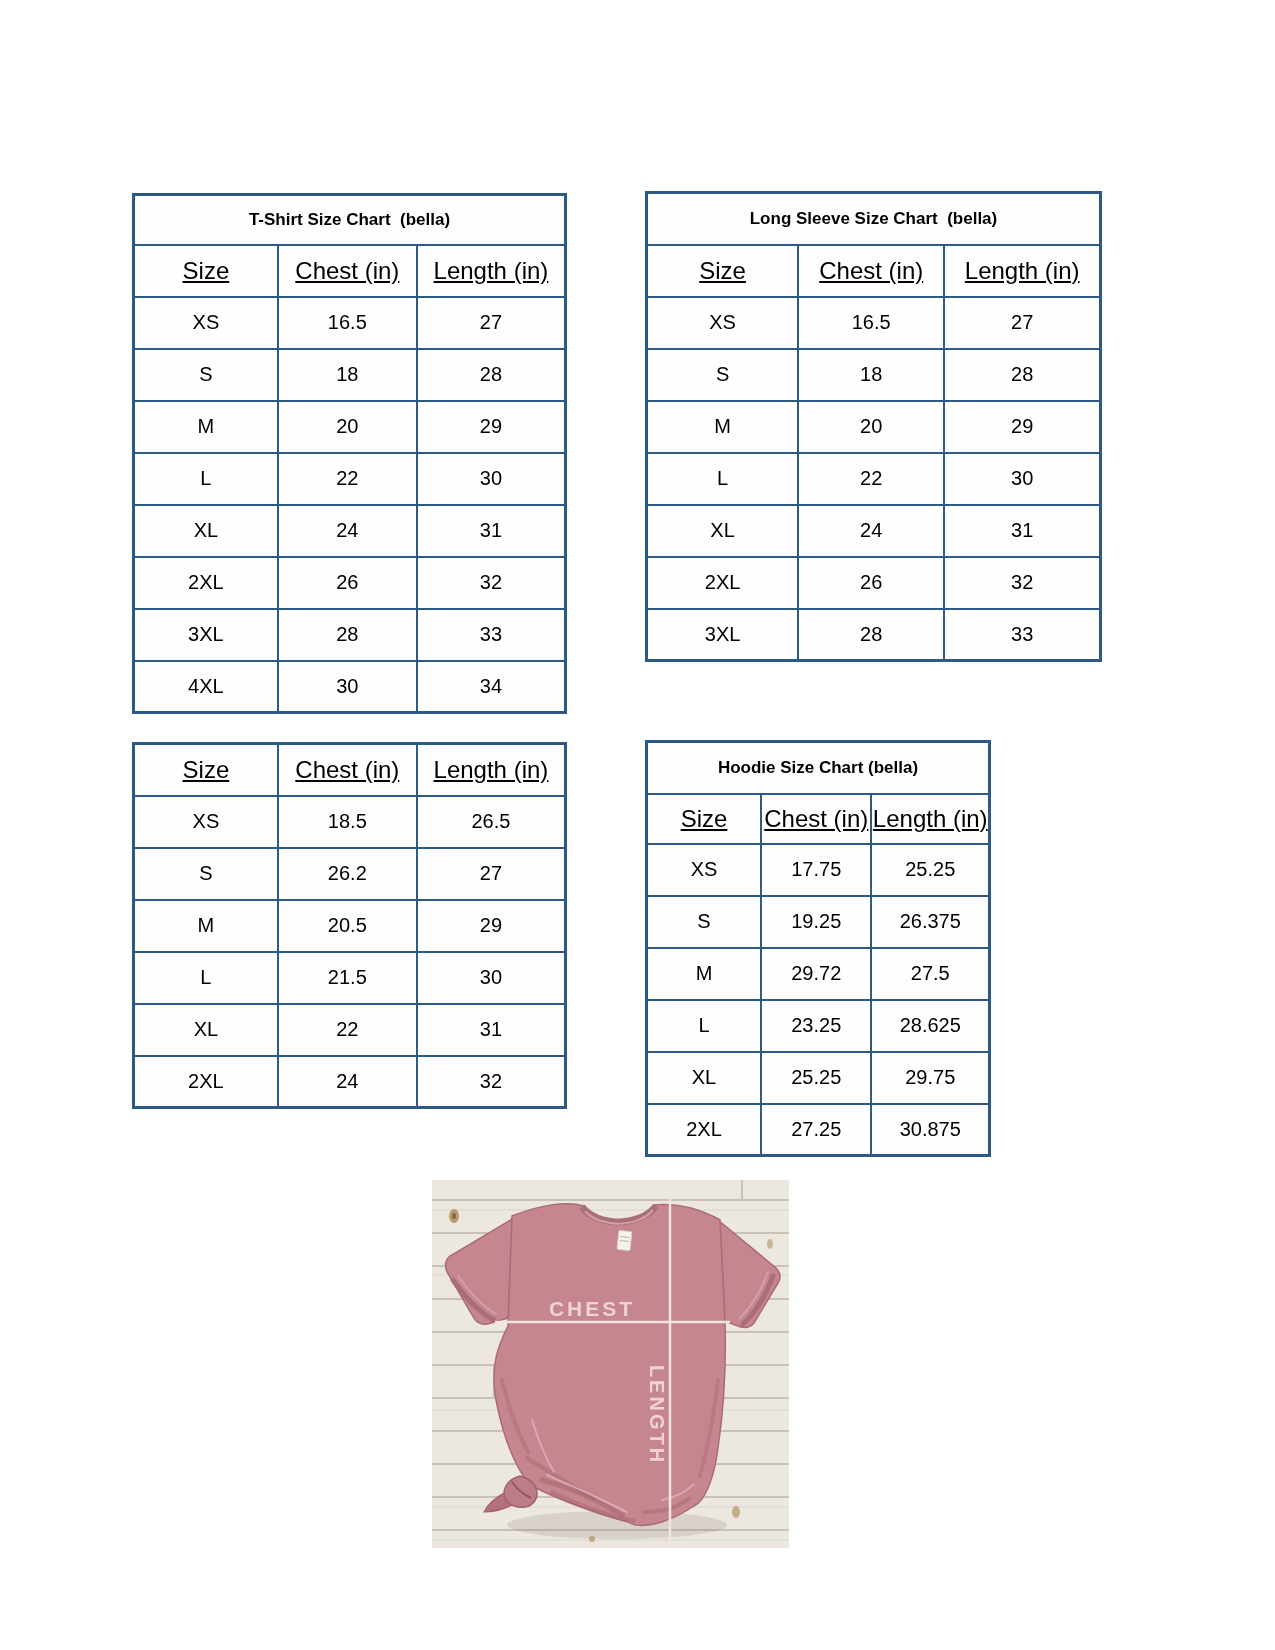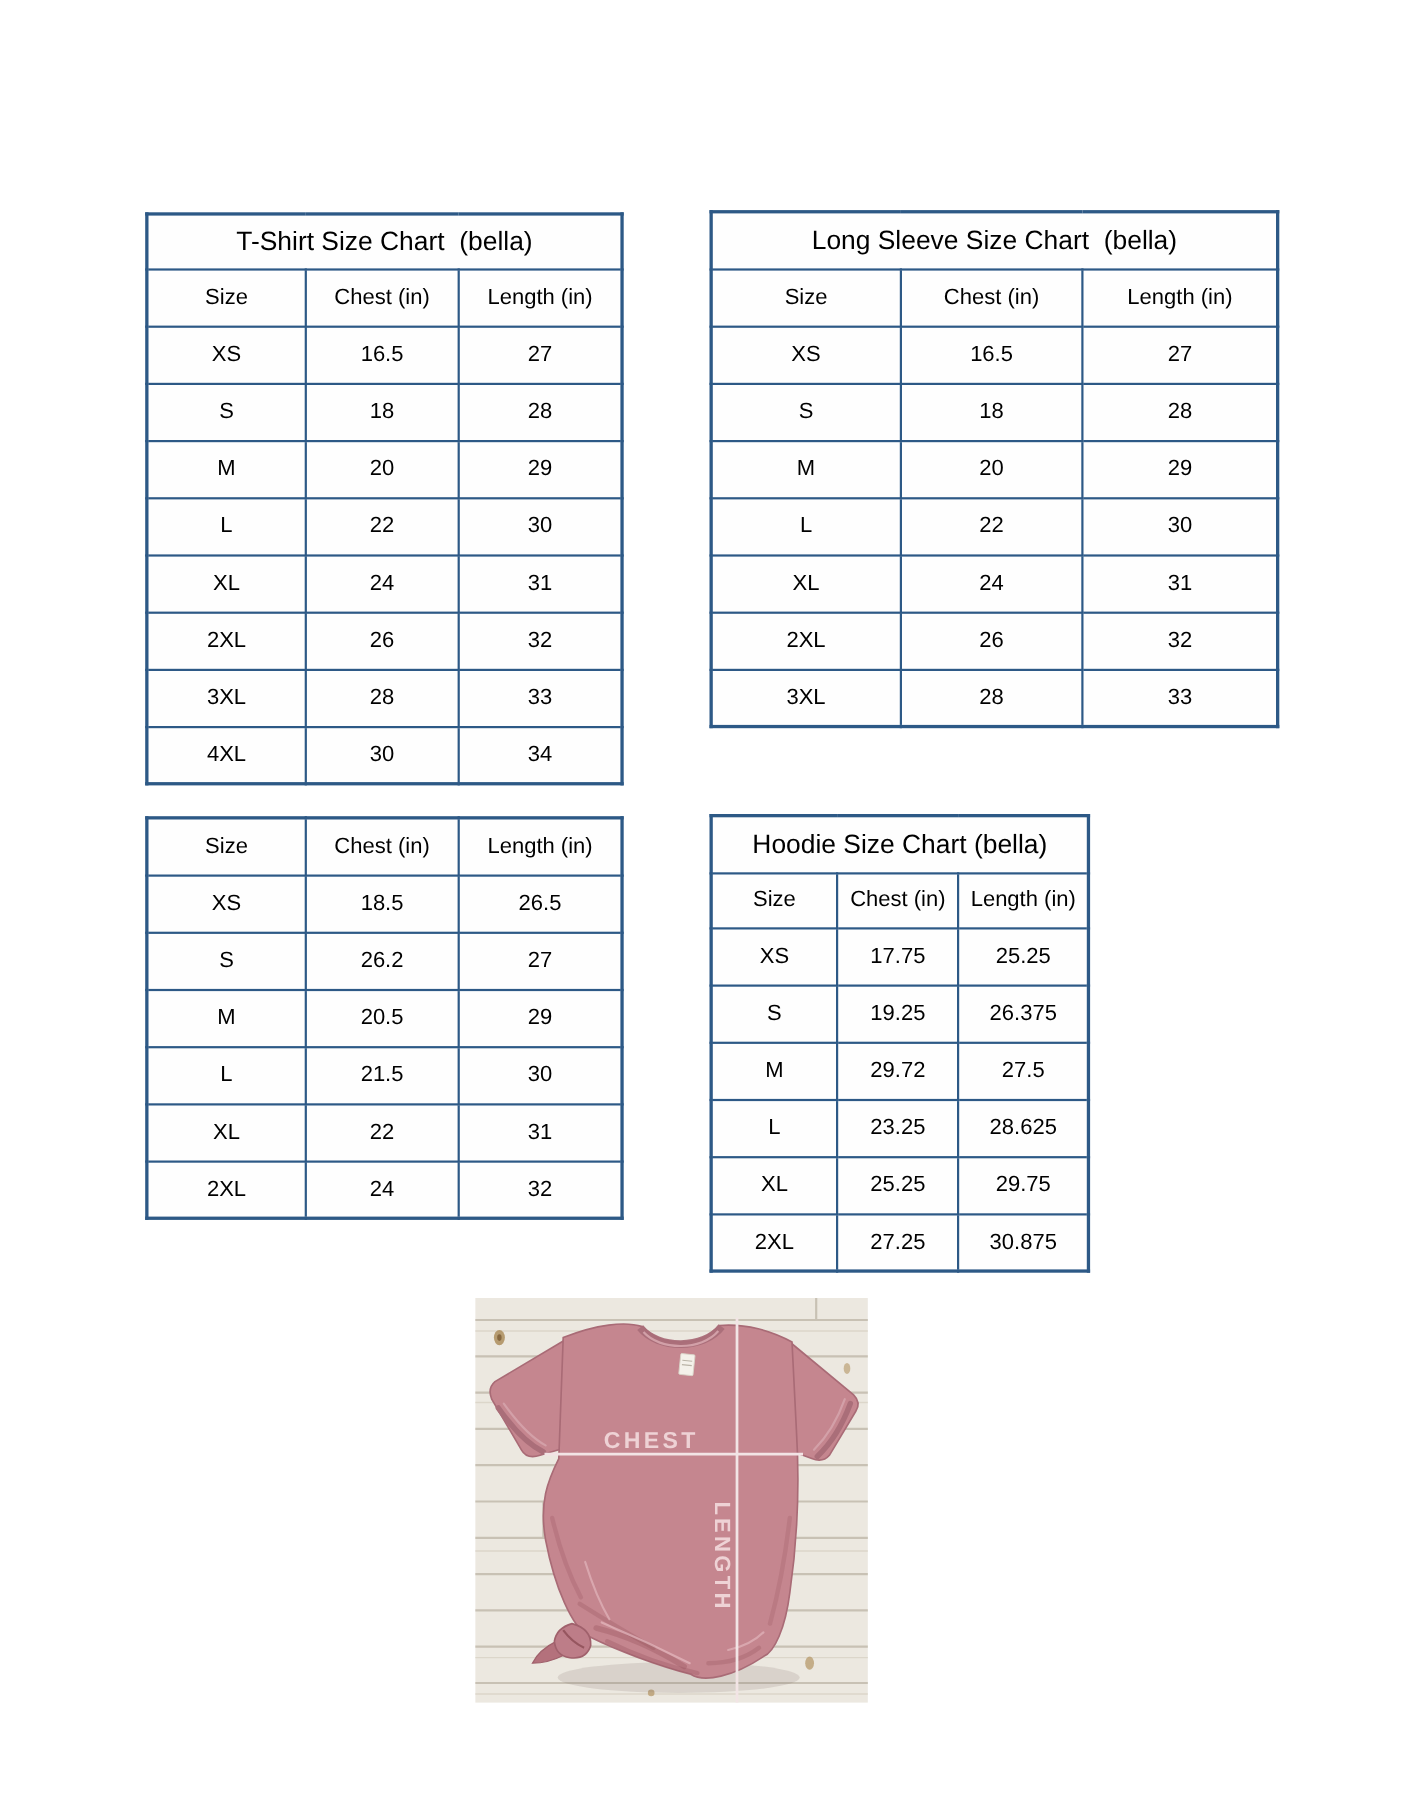--- a/index.html
+++ b/index.html
@@ -19,26 +19,26 @@
   }
   .size-table th, .size-table td {
     border: 2px solid var(--table-border, #2d5986);
     color: var(--text, #000);
     text-align: center;
     vertical-align: middle;
     padding: 0;
     overflow: hidden;
     white-space: nowrap;
   }
-  .size-table .title-row th { font-weight: normal; font-size: 24px; height: 50px; }
-  .size-table .header-row th { font-weight: normal; font-size: 20px; height: 52px; }
+  .size-table .title-row th { font-weight: bold; font-size: 17px; height: 50px; }
+  .size-table .header-row th { font-weight: normal; font-size: 24px; height: 52px; text-decoration: underline; }
   .size-table td { font-size: 20px; height: 52px; }
 
   #t1 { left: 132px; top: 193px; width: 435px; }
-  #t2 { left: 645px; top: 191px; width: 518px; padding-left: 24px; }
+  #t2 { left: 645px; top: 191px; width: 457px; padding-left: 24px; }
   #t3 { left: 132px; top: 742px; width: 435px; }
   #t4 { left: 645px; top: 740px; width: 346px; }
   #t2 .title-row th { height: 52px; }
   #t3 .title-row th { height: 42px; }
   #t4 .title-row th { height: 52px; }
   #t4 .header-row th { height: 50px; }
 
   #measure-photo {
     position: absolute;
     left: 432px; top: 1180px;

